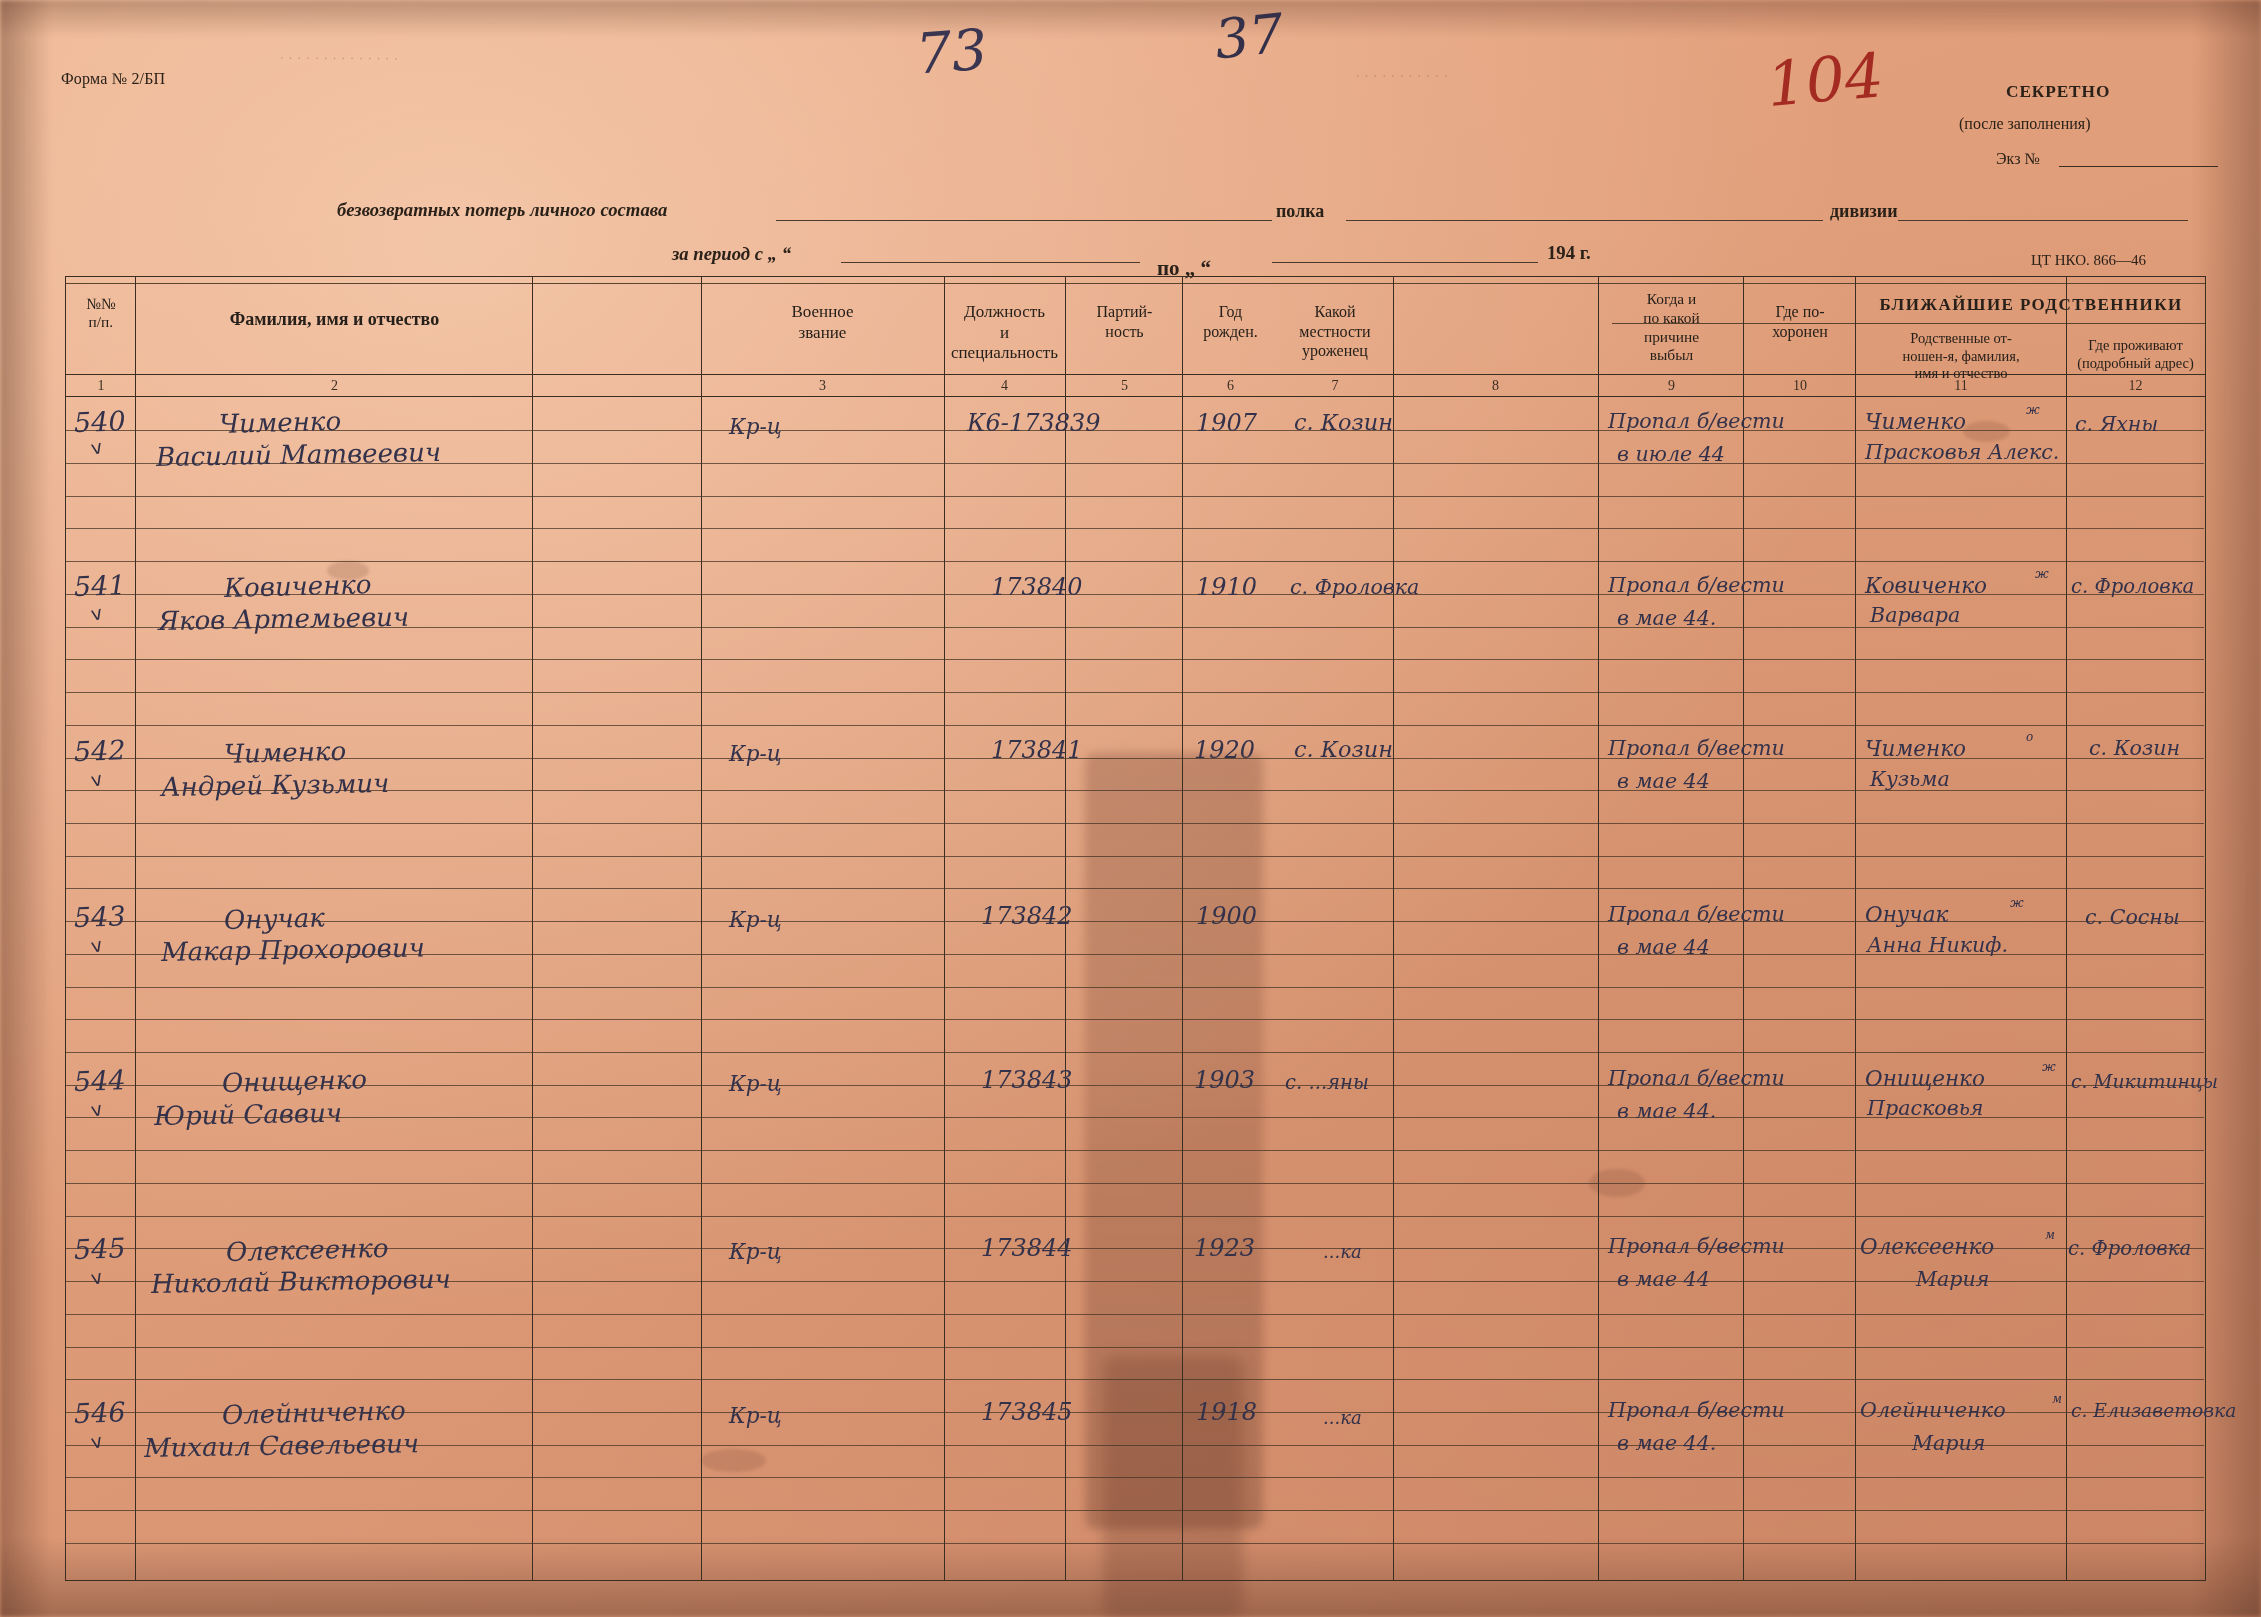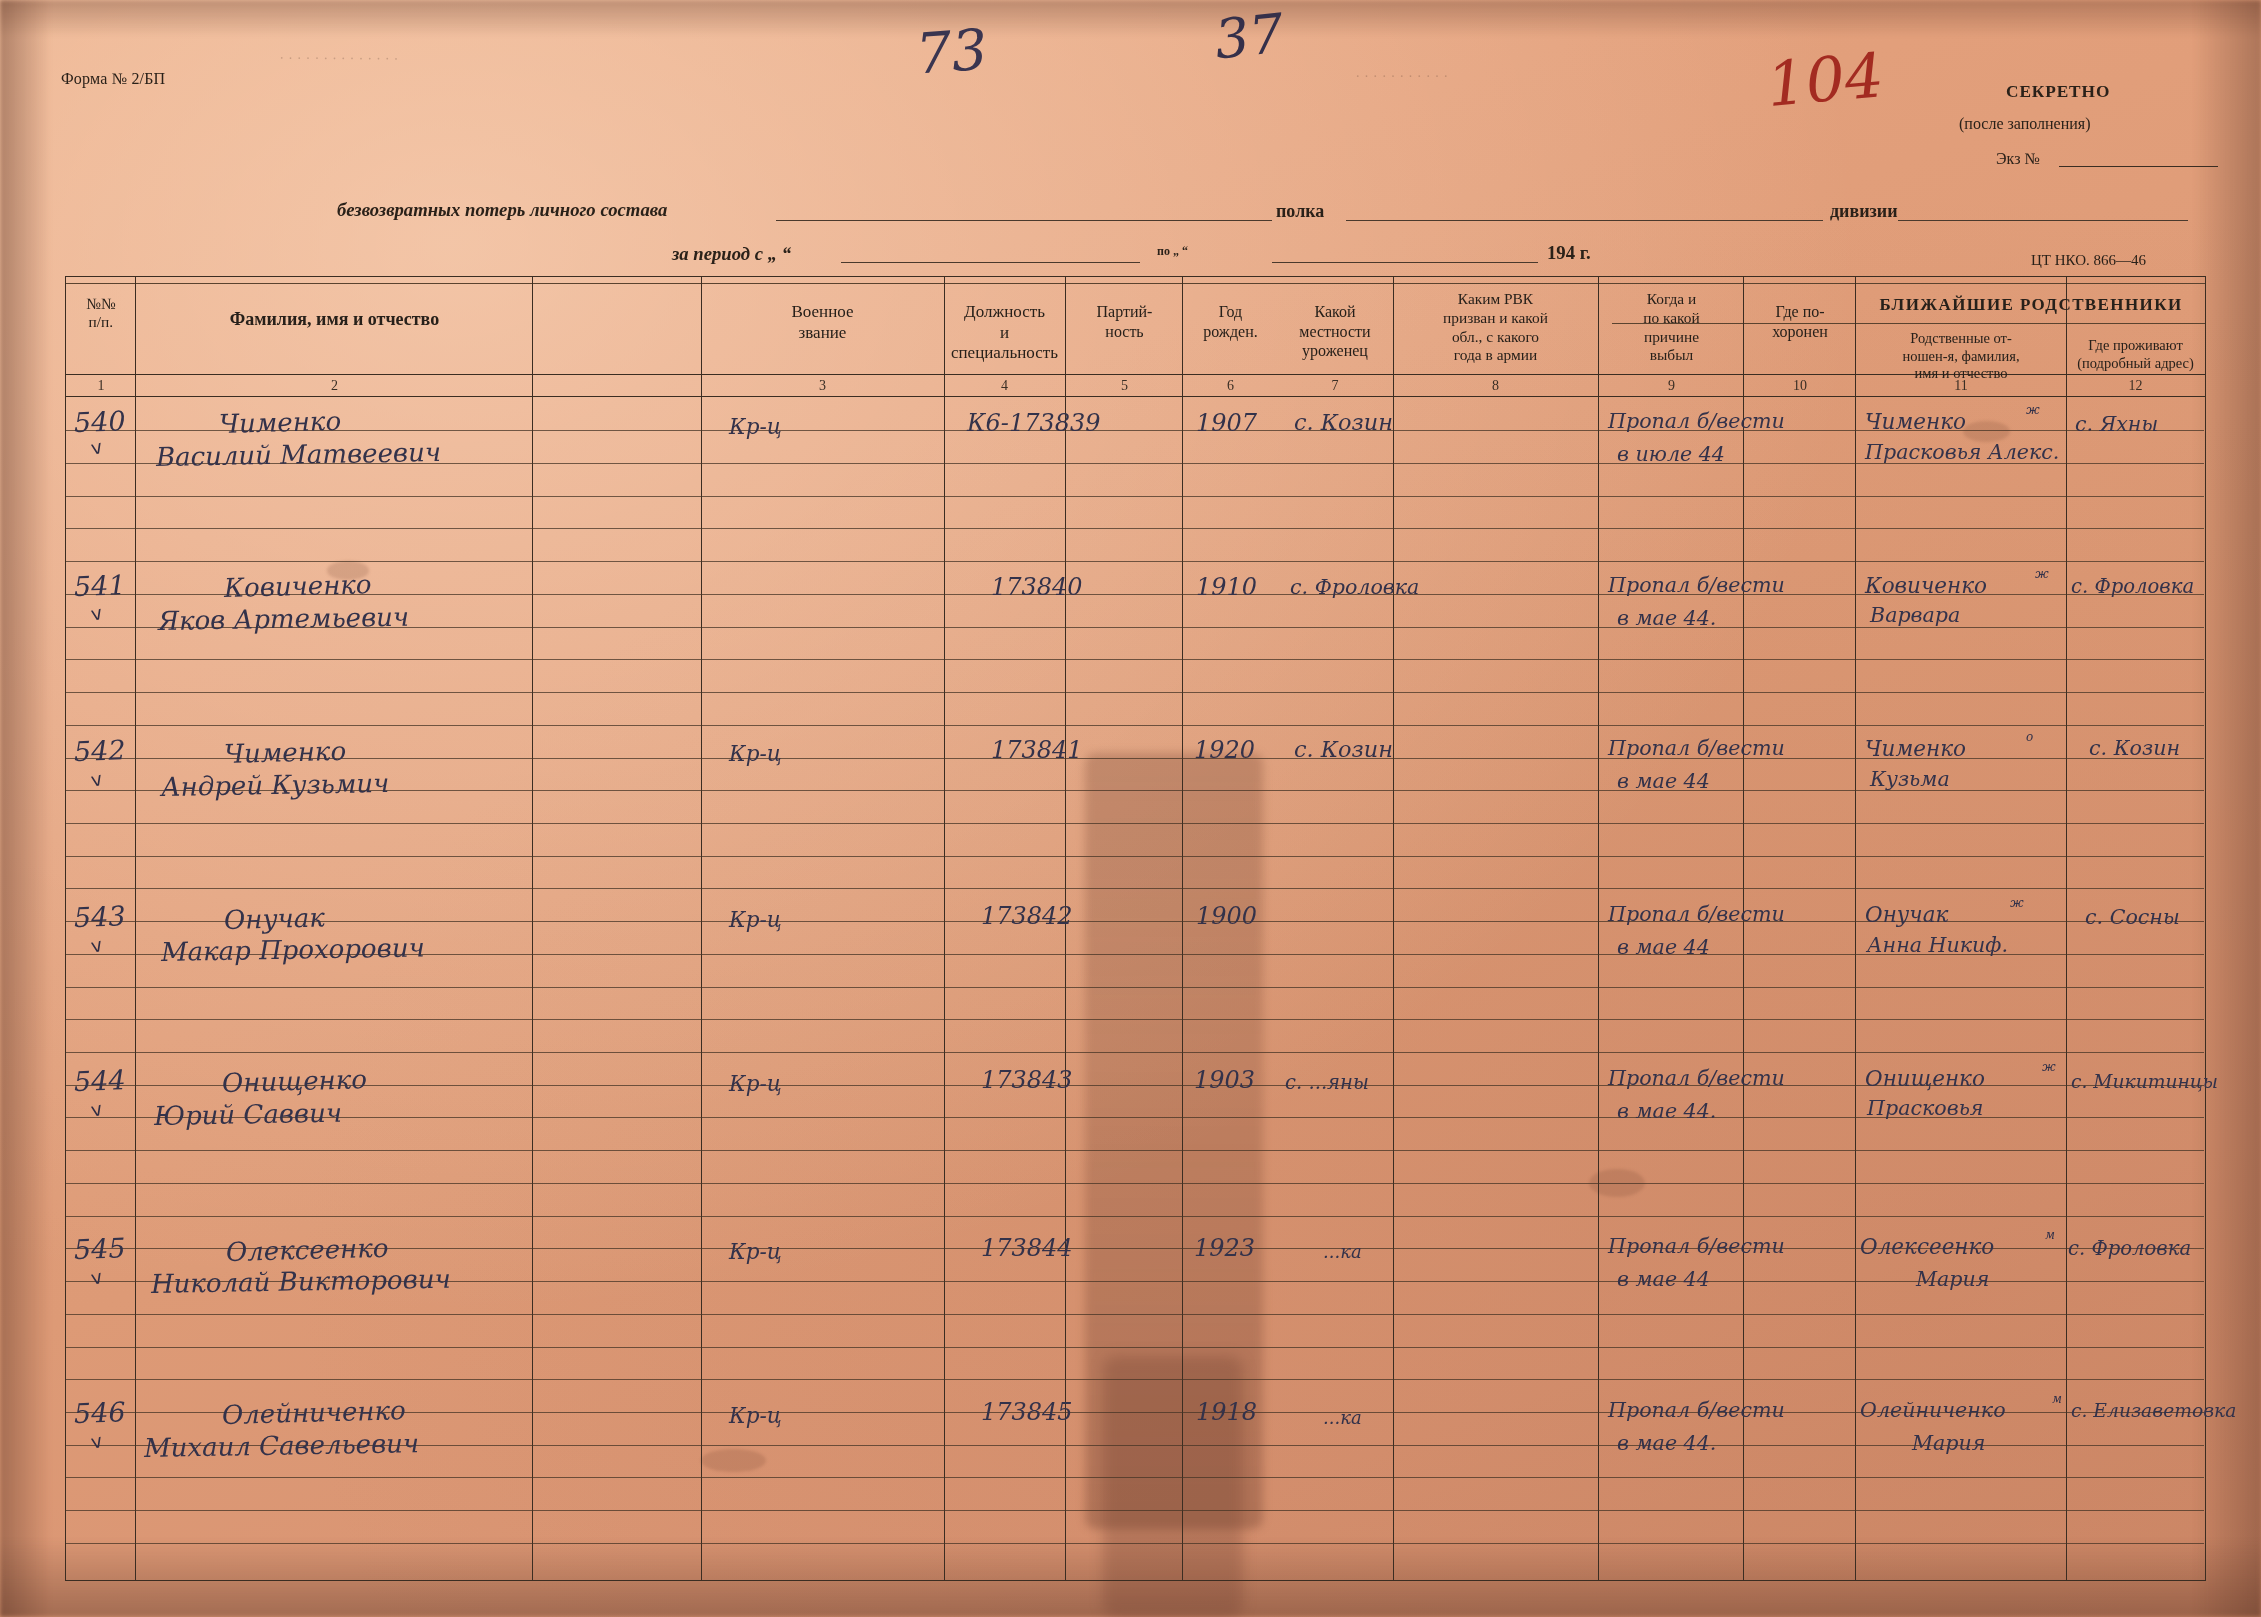--- a/index.html
+++ b/index.html
@@ -103,21 +103,21 @@
     position: absolute; left: 1276px; top: 201px; font-size: 18px; font-weight: bold;
   }
   .word-divizii {
     position: absolute; left: 1830px; top: 201px; font-size: 18px; font-weight: bold;
   }
   .period {
     position: absolute; left: 624px; top: 243px;
     font-size: 18.7px; font-weight: bold; font-style: italic; margin-left: 48px;
   }
   .po {
-    position: absolute; left: 1157px; top: 244px; font-size: 12px; font-weight: bold;
+    position: absolute; left: 1157px; top: 256px; font-size: 21px; font-weight: bold;
   }
   .year194 {
     position: absolute; left: 1547px; top: 242px; font-size: 18.7px; font-weight: bold;
   }
   .cito {
     position: absolute; left: 2031px; top: 252px; font-size: 15px;
   }
   .ruleline {
     position: absolute; height: 0.9px; background: #4a392c;
   }
@@ -319,26 +319,20 @@
       <div>ность</div>
     </div>
     <div class="colhead" style="left:1119px;top:26px;width:93px;font-size:16px;">
       <div>Год</div>
       <div>рожден.</div>
     </div>
     <div class="colhead" style="left:1215px;top:26px;width:110px;font-size:16px;">
       <div>Какой местности</div>
       <div>уроженец</div>
     </div>
-    <div class="colhead" style="left:1329px;top:14px;width:203px;font-size:15.4px;">
-      <div>Каким РВК</div>
-      <div>призван и какой</div>
-      <div>обл., с какого</div>
-      <div>года в армии</div>
-    </div>
     <div class="colhead" style="left:1535px;top:14px;width:143px;font-size:15.4px;">
       <div>Когда и</div>
       <div>по какой</div>
       <div>причине</div>
       <div>выбыл</div>
     </div>
     <div class="colhead" style="left:1680px;top:26px;width:110px;font-size:16px;">
       <div>Где по-</div>
       <div>хоронен</div>
     </div>

